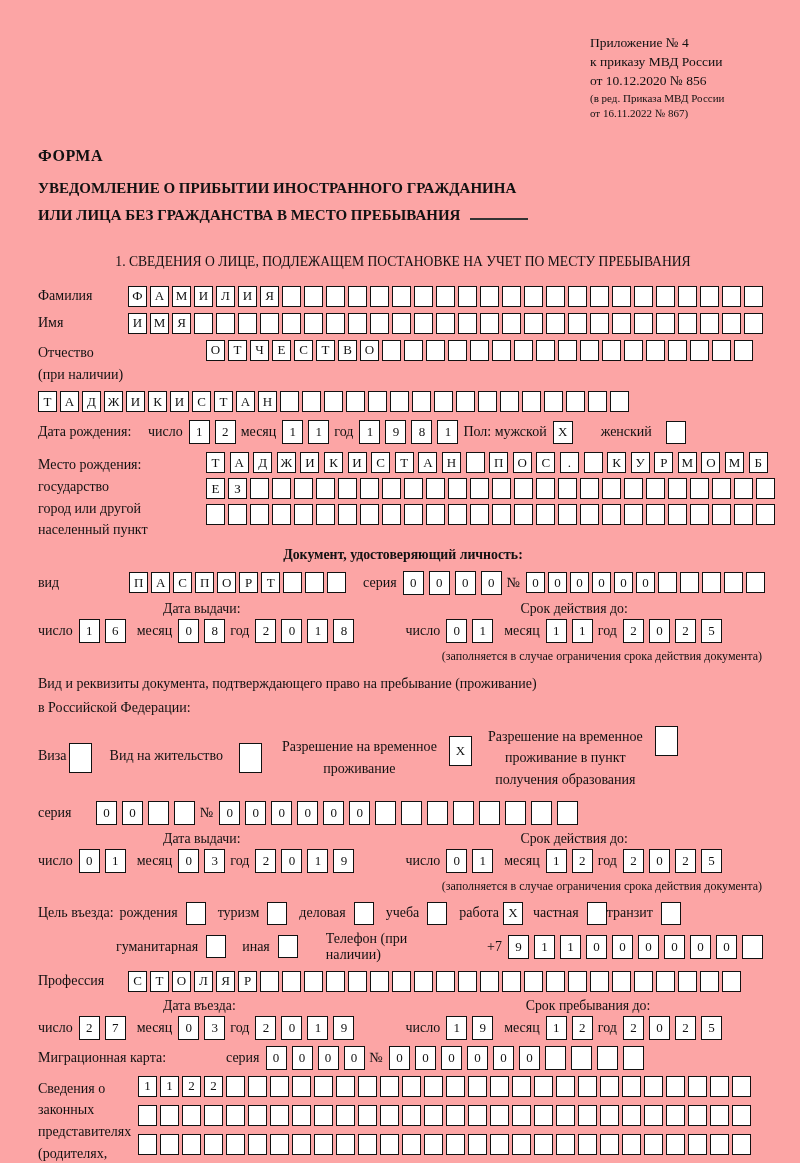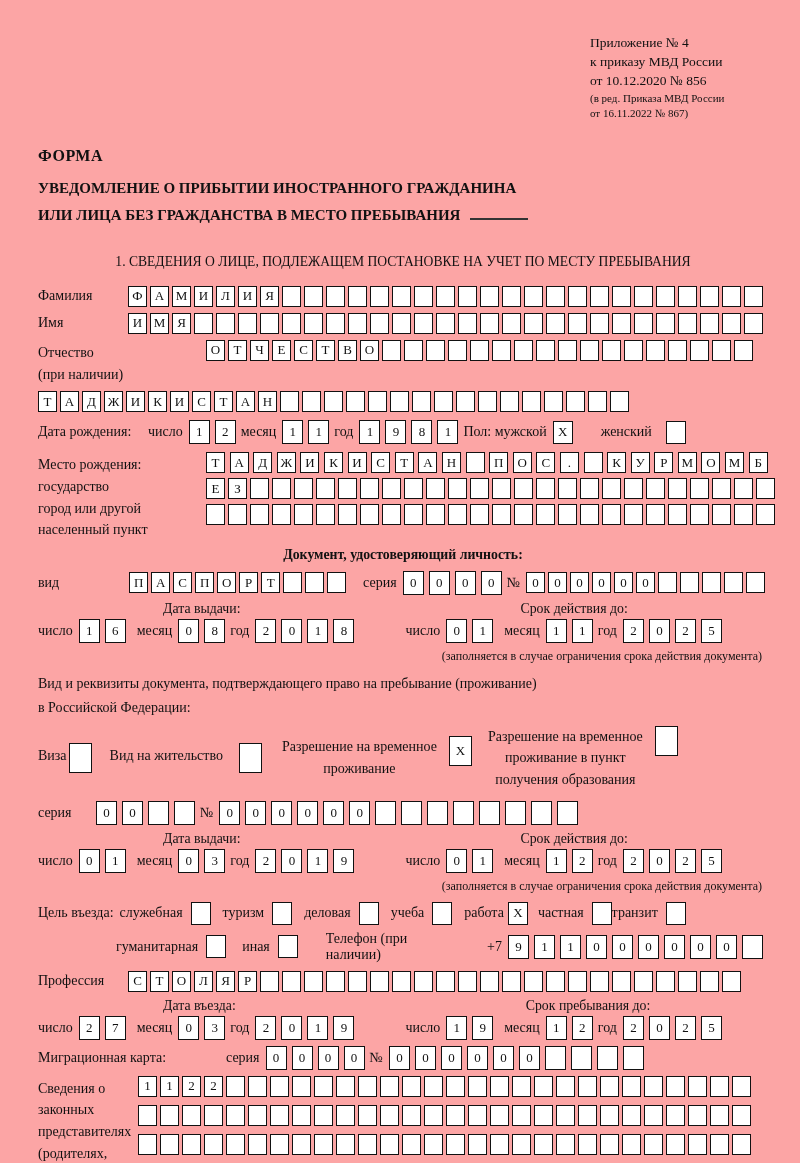--- a/index.html
+++ b/index.html
@@ -512,21 +512,21 @@
         <span class="cell">0</span>
         <span class="cell">2</span>
         <span class="cell">5</span>
       </span>
   </div>
   <div class="note">(заполняется в случае ограничения срока действия документа)</div>
 
   <div class="row dg" style="margin-top:4px">
     <span class="w">Цель въезда:</span>
     <span class="opt">
-        <span>служебная</span>
+        <span>рождения</span>
         <span class="cbox"></span>
       </span>
     <span class="opt" style="margin-left:12px">
         <span>туризм</span>
         <span class="cbox"></span>
       </span>
     <span class="opt" style="margin-left:12px">
         <span>деловая</span>
         <span class="cbox"></span>
       </span>

